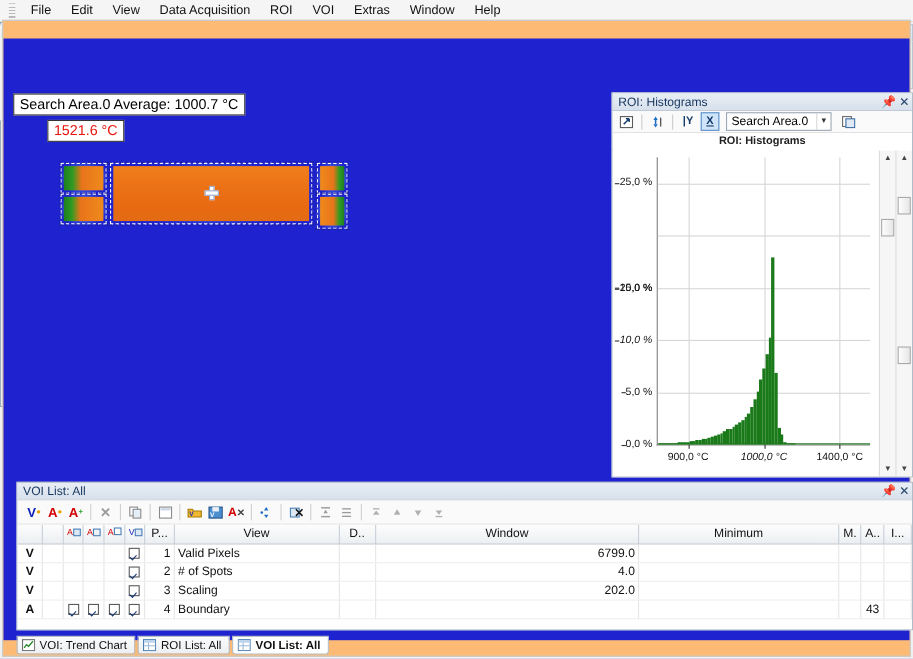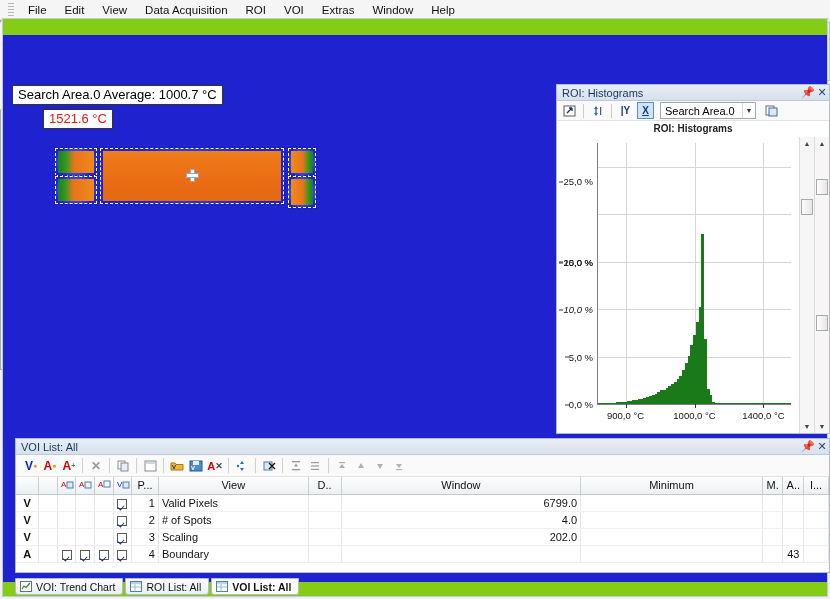--- a/index.html
+++ b/index.html
@@ -111,21 +111,21 @@
   .doctabbar { height: 18px; background: #eef2f6; display: flex; align-items: flex-end; padding-left: 6px; position: relative; }
   .doctab {
     height: 16px; padding: 0 10px;
     background: #fff; border: 1px solid #9eacba; border-bottom: none;
     border-radius: 4px 4px 0 0;
     font-size: 10.5px; font-weight: bold; color: #222;
     display: flex; align-items: center;
   }
   .doctab-btns { position: absolute; right: 4px; top: 2px; display: flex; gap: 3px; }
   .doctab-btns span { font-size: 9px; color: #2b4a70; width: 11px; text-align: center; cursor: pointer; }
-  .imgcanvas { position: absolute; top: 18px; left: 2px; right: 2px; bottom: 2px; background: #84cc16; border: 1px solid #c3ccd5; overflow: hidden; text-align: center; }
+  .imgcanvas { position: absolute; top: 18px; left: 2px; right: 2px; bottom: 2px; background: #fdba74; border: 1px solid #c3ccd5; overflow: hidden; text-align: center; }
   .thermal {
     position: absolute; left: 0; top: 16px; right: 0; bottom: 14px;
     background: #1f23cf;
   }
   .lbl-avg {
     position: absolute; left: 9px; top: 50px;
     background: #fff; border: 1px solid #333;
     font-size: 13px; padding: 1px 5px 2px 5px; color: #000; white-space: nowrap;
   }
   .lbl-max {
@@ -437,26 +437,26 @@
         <div class="hy-lbl" style="top: 261px;">0,0 %<span class="hy-tick" style="top: 50%;"></span></div>
         <div class="hgrid-h" style="top: 213.545px;"></div>
         <div class="hy-lbl" style="top: 213.545px;">5,0 %<span class="hy-tick" style="top: 50%;"></span></div>
         <div class="hgrid-h" style="top: 166.091px;"></div>
         <div class="hy-lbl" style="top: 166.091px; font-style: italic;">10,0 %<span class="hy-tick" style="top: 50%;"></span></div>
         <div class="hgrid-h" style="top: 118.636px;"></div>
         <div class="hy-lbl" style="top: 118.636px;">15,0 %<span class="hy-tick" style="top: 50%;"></span></div>
         <div class="hgrid-h" style="top: 71.1818px;"></div>
         <div class="hy-lbl" style="top: 71.1818px; margin-top: 48px;">20,0 %<span class="hy-tick" style="top: 50%;"></span></div>
         <div class="hgrid-h" style="top: 23.7273px;"></div>
-        <div class="hy-lbl" style="top: 38px;">25,0 %<span class="hy-tick" style="top: 50%;"></span></div>
+        <div class="hy-lbl" style="top: 23px;">25,0 %<span class="hy-tick" style="top: 50%;"></span></div>
         <div class="hgrid-v" style="left: 27.5714px;"></div>
         <div class="hx-lbl" style="left: 27.5714px;">900,0 °C</div>
         <div class="hx-tick" style="left: 27.5714px;"></div>
         <div class="hgrid-v" style="left: 96.5px;"></div>
-        <div class="hx-lbl" style="left: 96.5px;">1000,0 °C</div>
+        <div class="hx-lbl" style="left: 96.5px; font-style: italic;">1000,0 °C</div>
         <div class="hx-tick" style="left: 96.5px;"></div>
         <div class="hgrid-v" style="left: 165.429px;"></div>
         <div class="hx-lbl" style="left: 165.429px;">1400,0 °C</div>
         <div class="hx-tick" style="left: 165.429px;"></div>
         <div class="hs-bar" style="left: 1.37857px; width: 2.75714px; height: 1px; background: rgb(26, 122, 26);"></div>
         <div class="hs-bar" style="left: 4.13571px; width: 2.75714px; height: 1px; background: rgb(26, 122, 26);"></div>
         <div class="hs-bar" style="left: 6.89286px; width: 2.75714px; height: 1px; background: rgb(26, 122, 26);"></div>
         <div class="hs-bar" style="left: 9.65px; width: 2.75714px; height: 1px; background: rgb(26, 122, 26);"></div>
         <div class="hs-bar" style="left: 12.4071px; width: 2.75714px; height: 1.13891px; background: rgb(26, 122, 26);"></div>
         <div class="hs-bar" style="left: 15.1643px; width: 2.75714px; height: 1.42364px; background: rgb(26, 122, 26);"></div>

